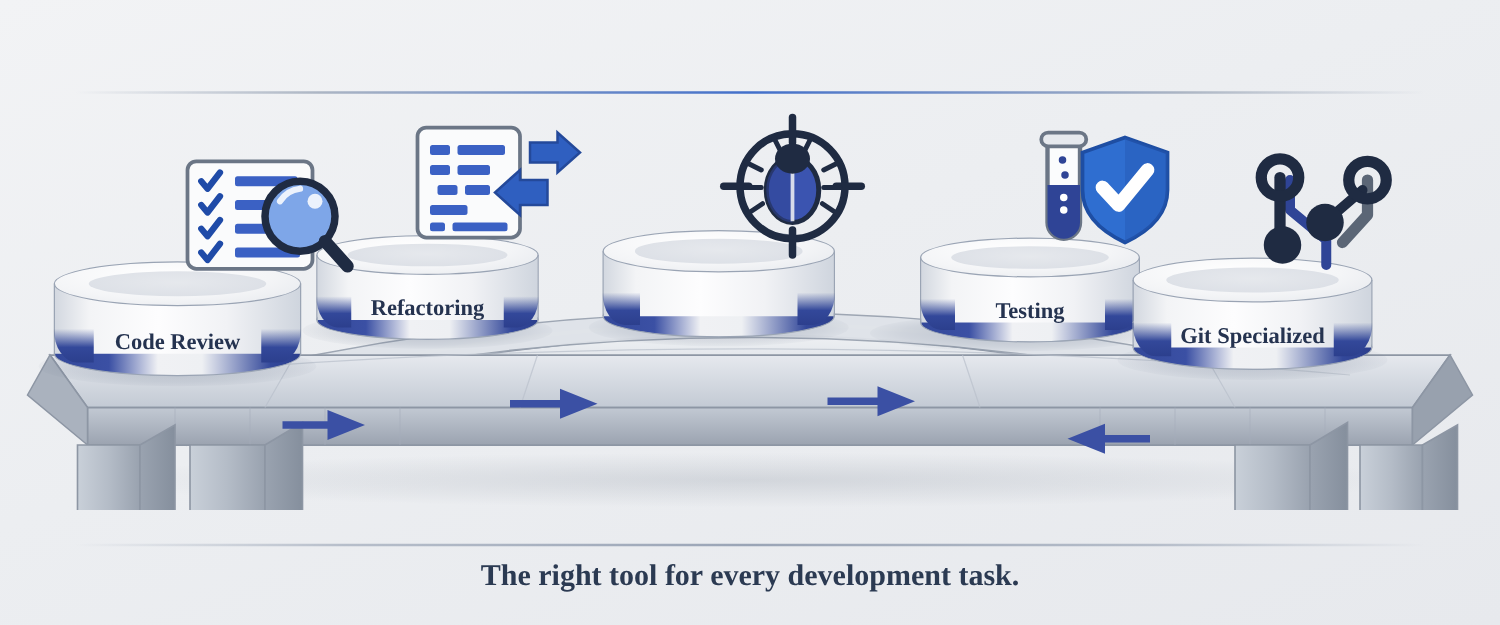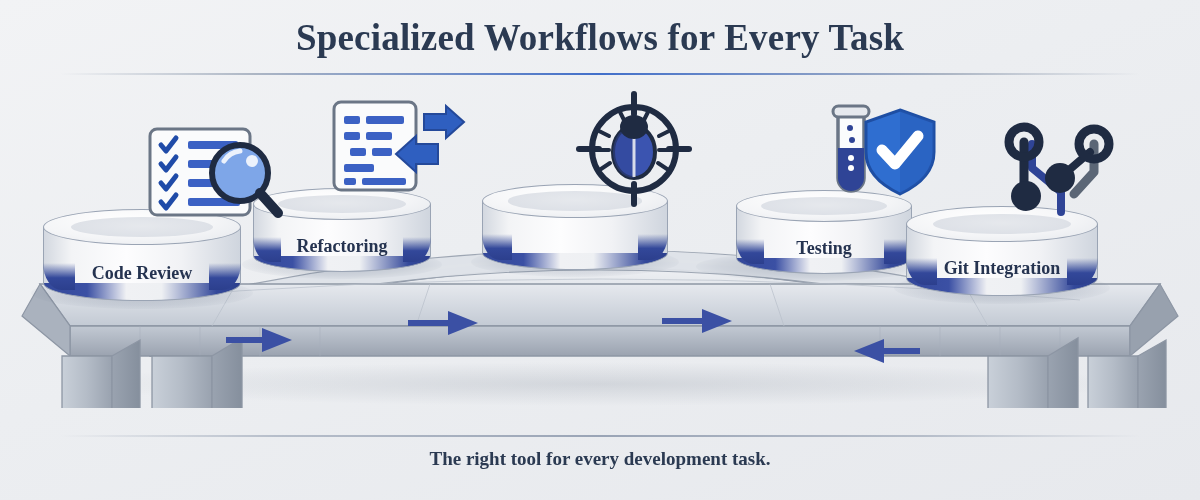--- a/index.html
+++ b/index.html
@@ -41,21 +41,21 @@
     background:linear-gradient(90deg,rgba(180,188,200,0) 0%,rgba(160,170,186,.7) 20%,rgba(140,152,172,.85) 50%,rgba(160,170,186,.7) 80%,rgba(180,188,200,0) 100%);
   }
 
   
   .caption-wrap{
     position:absolute;top:448px;left:0;width:1200px;text-align:center;
   }
   .caption{
     font-family:"Liberation Serif", serif;
     font-weight:700;
-    font-size:19px;
+    font-size:24px;
     color:#2b3a52;
     white-space:nowrap;
   }
 
   
   .stage{position:absolute;left:0;top:88px;width:1200px;height:320px;}
   .stage svg{position:absolute;left:0;top:0;}
 
   
   .ped{
@@ -125,23 +125,20 @@
   .icon{
     position:absolute;left:50%;transform:translateX(-50%);
     z-index:7;
   }
 </style>
 </head>
 <body>
 
 <div class="canvas">
 
-  <div class="title-wrap">
-    <div class="title">Specialized Workflows for Every Task</div>
-  </div>
   <div class="divider top"></div>
 
   <div class="stage">
 
     <svg width="1200" height="320" viewBox="0 0 1200 320">
       <defs>
         <linearGradient id="deckG" x1="0" y1="0" x2="0" y2="1">
           <stop offset="0" stop-color="#e6e9ee"></stop>
           <stop offset="1" stop-color="#c3cad4"></stop>
         </linearGradient>
@@ -398,21 +395,21 @@
         </svg>
       </div>
       <div class="shadow"></div>
       <div class="cyl">
         <div class="bot-ell"></div>
         <div class="body"></div>
         <div class="band-l"></div>
         <div class="band-r"></div>
         <div class="top-ell"></div>
         <div class="inner-ell"></div>
-        <div class="label">Git Integration</div>
+        <div class="label">Git Specialized</div>
       </div>
     </div>
 
   </div>
 
   <div class="divider bot"></div>
   <div class="caption-wrap">
     <div class="caption">The right tool for every development task.</div>
   </div>
 

